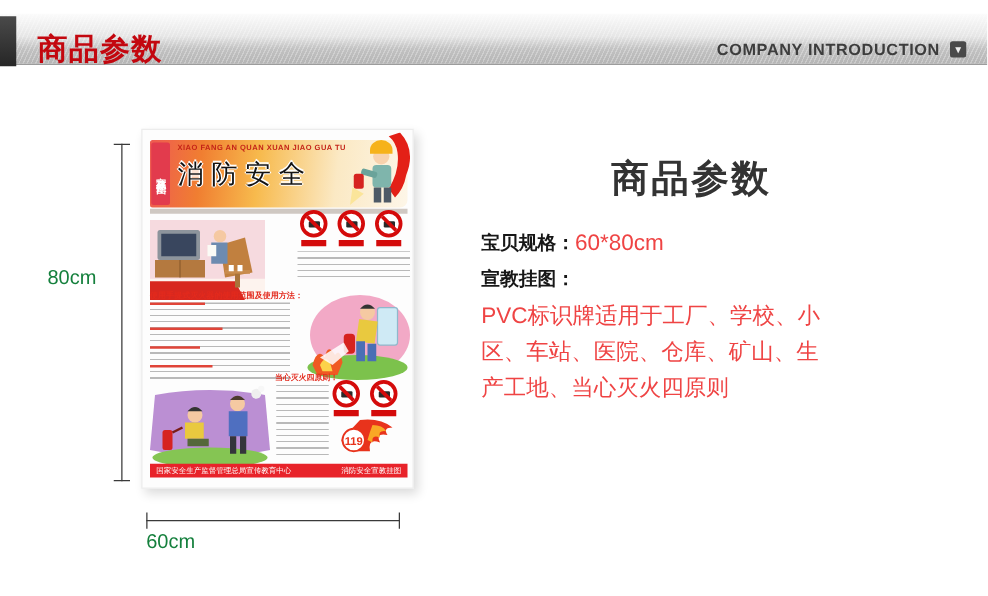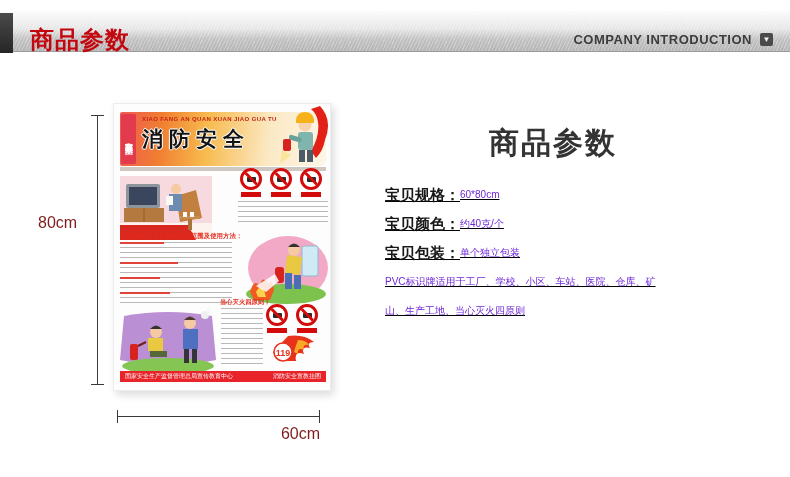--- a/index.html
+++ b/index.html
@@ -53,21 +53,21 @@
     position:absolute; left:1px; top:2px; width:15px; height:50px;
     background:#e23b4d; color:#fff; writing-mode:vertical-rl;
     font-size:8px; font-weight:bold; letter-spacing:2px;
     text-align:center; line-height:15px; border-radius:2px;
   }
   .poster-pinyin {
     position:absolute; left:22px; top:4px; font-size:6px; color:#c42418;
     letter-spacing:.4px; white-space:nowrap; font-weight:bold;
   }
   .poster-title {
-    position:absolute; left:22px; top:13px; font-size:21px; font-weight:bold;
+    position:absolute; left:22px; top:13px; font-size:21px; font-weight:normal;
     color:#141414; letter-spacing:6px; white-space:nowrap;
     text-shadow:-1px 0 #fff, 1px 0 #fff, 0 -1px #fff, 0 1px #fff;
   }
   .fireman { position:absolute; right:-6px; top:-6px; }
   .poster-strip {
     position:absolute; left:6px; top:63px; width:206px; height:4px;
     background:#cfc8c2;
   }
   .scene { position:absolute; }
 
@@ -100,35 +100,35 @@
     background:#e8232a; color:#fff; display:flex; justify-content:space-between;
     align-items:center; padding:0 5px; font-size:6px; white-space:nowrap;
     overflow:hidden;
   }
 
   
   .dim-v-line { position:absolute; left:97px; top:112px; width:1px; height:270px; background:#3a3a3a; }
   .dim-cap-h { position:absolute; width:13px; height:1px; background:#3a3a3a; }
   .dim-h-line { position:absolute; left:117px; top:413px; width:203px; height:1px; background:#3a3a3a; }
   .dim-cap-v { position:absolute; width:1px; height:13px; background:#3a3a3a; }
-  .dim-label { position:absolute; font-size:16px; color:#7f1d1d; }
+  .dim-label { position:absolute; font-size:16px; color:#15803d; }
 
   
   .details-title {
     position:absolute; left:385px; top:120px; width:336px; text-align:center;
     font-size:30px; font-weight:bold; color:#333; letter-spacing:2px;
   }
   .param-list { position:absolute; left:385px; top:177px; width:380px; }
-  .param-row { display:flex; align-items:flex-end;text-decoration:underline; }
+  .param-row { display:flex; align-items:flex-end; }
   .param-label {
     flex:none; font-size:15px; font-weight:bold; color:#171717;
     line-height:29px; white-space:nowrap;
   }
   .param-value {
-    font-size:10px; color:#6d28d9; line-height:29px; max-width:287px;
+    font-size:18px; color:#ef4444; line-height:29px; max-width:287px;
   }
   .watermark {
     position:absolute; left:589px; top:385px; font-size:21px; font-weight:bold;
     color:#e4e4e4; letter-spacing:8px; white-space:nowrap;
     text-shadow:0 0 1px #c9c9c9;
   }
 </style>
 </head>
 <body>
 
@@ -267,34 +267,29 @@
   </div>
 
   <div class="dim-v-line"></div>
   <div class="dim-cap-h" style="left:91px; top:112px;"></div>
   <div class="dim-cap-h" style="left:91px; top:381px;"></div>
   <div class="dim-label" style="left:38px; top:211px;">80cm</div>
 
   <div class="dim-h-line"></div>
   <div class="dim-cap-v" style="left:117px; top:407px;"></div>
   <div class="dim-cap-v" style="left:319px; top:407px;"></div>
-  <div class="dim-label" style="left:117px; top:422px; width:203px; text-align:right;">60cm</div>
+  <div class="dim-label" style="left:117px; top:422px; width:203px; text-align:left;">60cm</div>
 
   <div class="details-title">商品参数</div>
   <div class="param-list">
       <div class="param-row">
         <span class="param-label">宝贝规格：</span>
         <span class="param-value">60*80cm</span>
       </div>
       <div class="param-row">
-        <span class="param-label">宝贝颜色：</span>
-        <span class="param-value">约40克/个</span>
-      </div>
-      <div class="param-row">
-        <span class="param-label">宝贝包装：</span>
-        <span class="param-value">单个独立包装</span>
+        <span class="param-label">宣教挂图：</span>
       </div>
       <div class="param-row">
         <span class="param-value">PVC标识牌适用于工厂、学校、小区、车站、医院、仓库、矿山、生产工地、当心灭火四原则</span>
       </div>
     </div>
 
 </div>
 
 </body></html>

